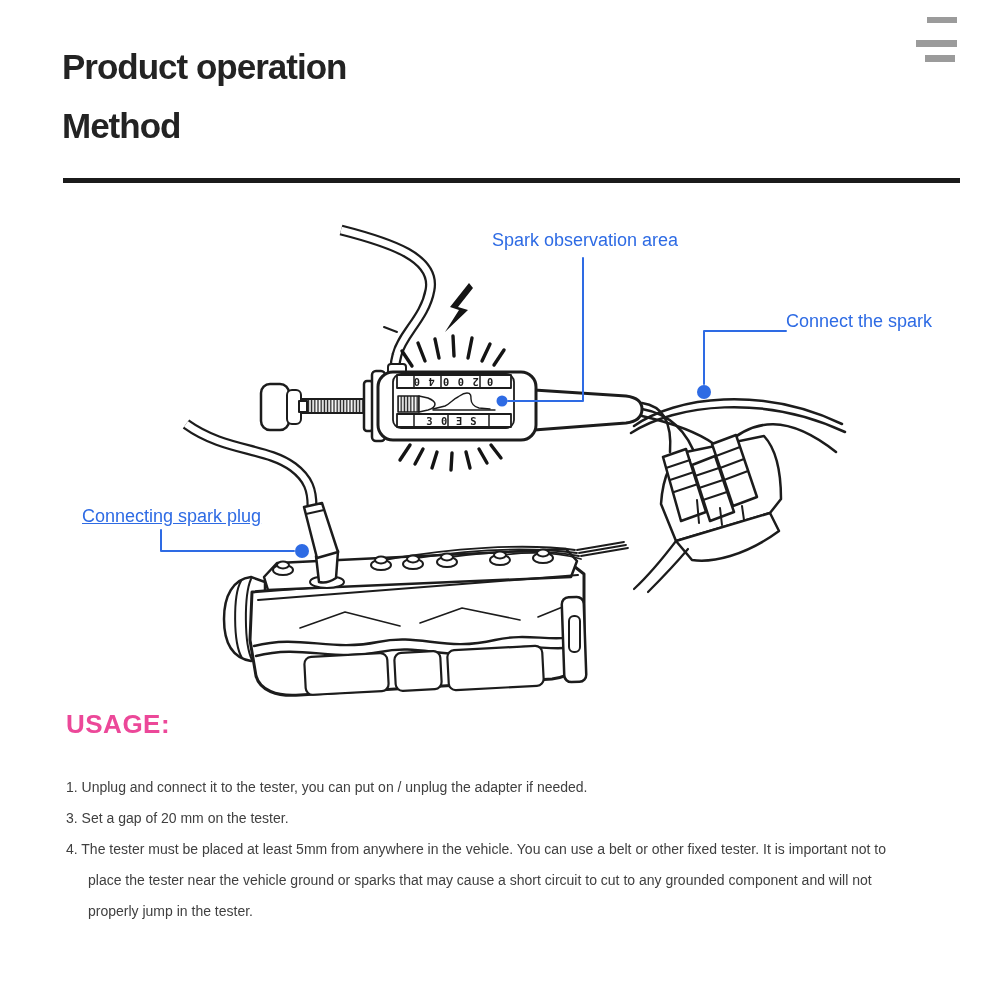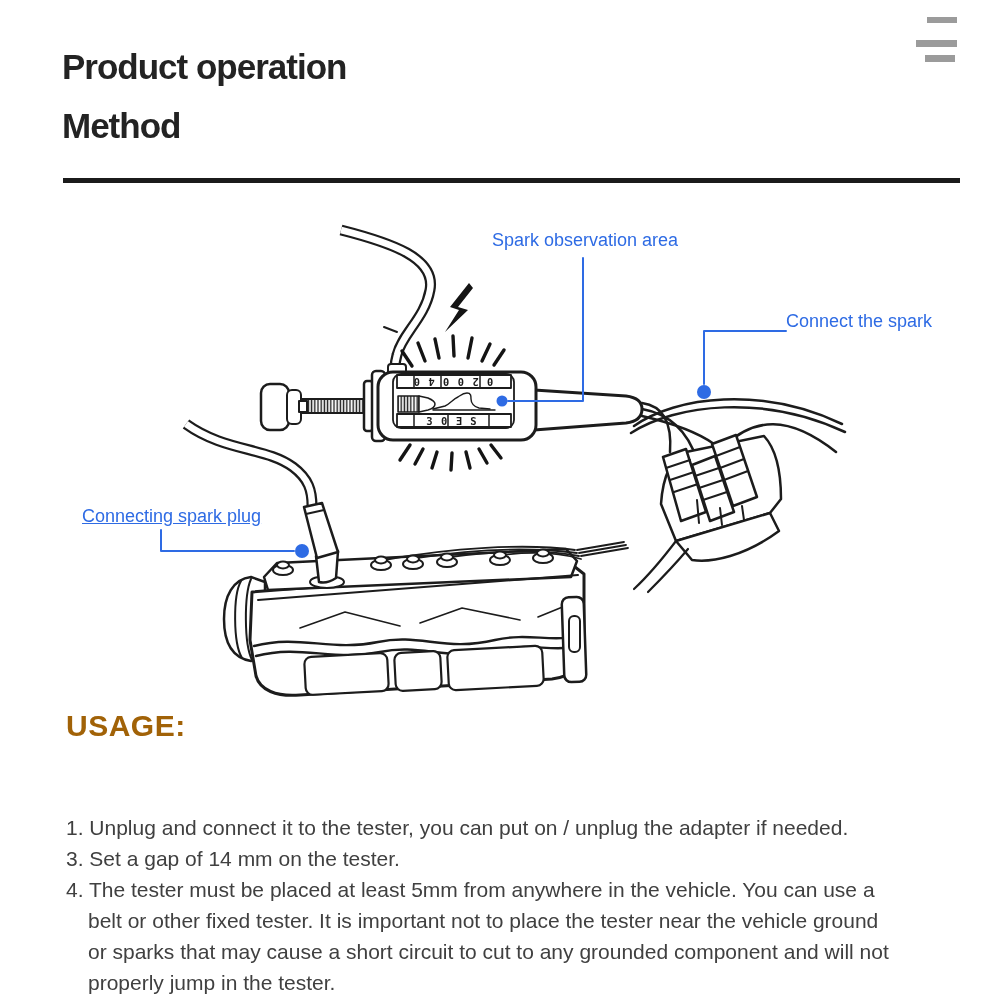--- a/index.html
+++ b/index.html
@@ -12,22 +12,22 @@
   #mbar1{right:0;top:0;width:30px;height:6px;}
   #mbar2{right:0;top:23px;width:41px;height:7px;}
   #mbar3{right:2px;top:38px;width:30px;height:7px;}
   #divider{left:63px;top:178px;width:897px;height:5px;background:#1b1b1b;}
   
   .bluelabel{font-size:18px;line-height:24px;color:#2e6be4;z-index:3;}
   #lbl-spark{left:492px;top:228px;}
   #lbl-coil{left:786px;top:309px;width:180px;}
   #lbl-plug{left:82px;top:504px;text-decoration:underline;}
   
-  #usage-heading{left:66px;top:709px;font-size:30px;font-weight:700;color:#a16207;letter-spacing:0.5px;}
-  #usage-list{left:66px;top:772px;width:836px;font-size:21px;line-height:31px;color:#404040;margin-top:40px;}
+  #usage-heading{left:66px;top:709px;font-size:26px;font-weight:700;color:#ec4899;letter-spacing:0.5px;}
+  #usage-list{left:66px;top:772px;width:836px;font-size:14px;line-height:31px;color:#404040;}
   .usage-item{padding-left:22px;text-indent:-22px;}
   #diagram-svg{left:0;top:0;z-index:1;pointer-events:none;}
 </style>
 </head>
 <body>
 
 <svg id="diagram-svg" class="abs" width="1000" height="1000" viewBox="0 0 1000 1000">
   <defs>
     <pattern id="thread" width="3.2" height="16" patternUnits="userSpaceOnUse">
       <rect width="3.2" height="16" fill="#ffffff"></rect>
@@ -194,15 +194,15 @@
 
 <div id="lbl-spark" class="abs bluelabel">Spark observation area</div>
 <div id="lbl-coil" class="abs bluelabel">
   <div>Connect the spark</div>
 </div>
 <div id="lbl-plug" class="abs bluelabel">Connecting spark plug</div>
 
 <div id="usage-heading" class="abs">USAGE:</div>
 <div id="usage-list" class="abs">
   <div class="usage-item">1. Unplug and connect it to the tester, you can put on / unplug the adapter if needed.</div>
-  <div class="usage-item">3. Set a gap of 14 mm on the tester.</div>
+  <div class="usage-item">3. Set a gap of 20 mm on the tester.</div>
   <div class="usage-item">4. The tester must be placed at least 5mm from anywhere in the vehicle. You can use a belt or other fixed tester. It is important not to place the tester near the vehicle ground or sparks that may cause a short circuit to cut to any grounded component and will not properly jump in the tester.</div>
 </div>
 
 </body></html>

